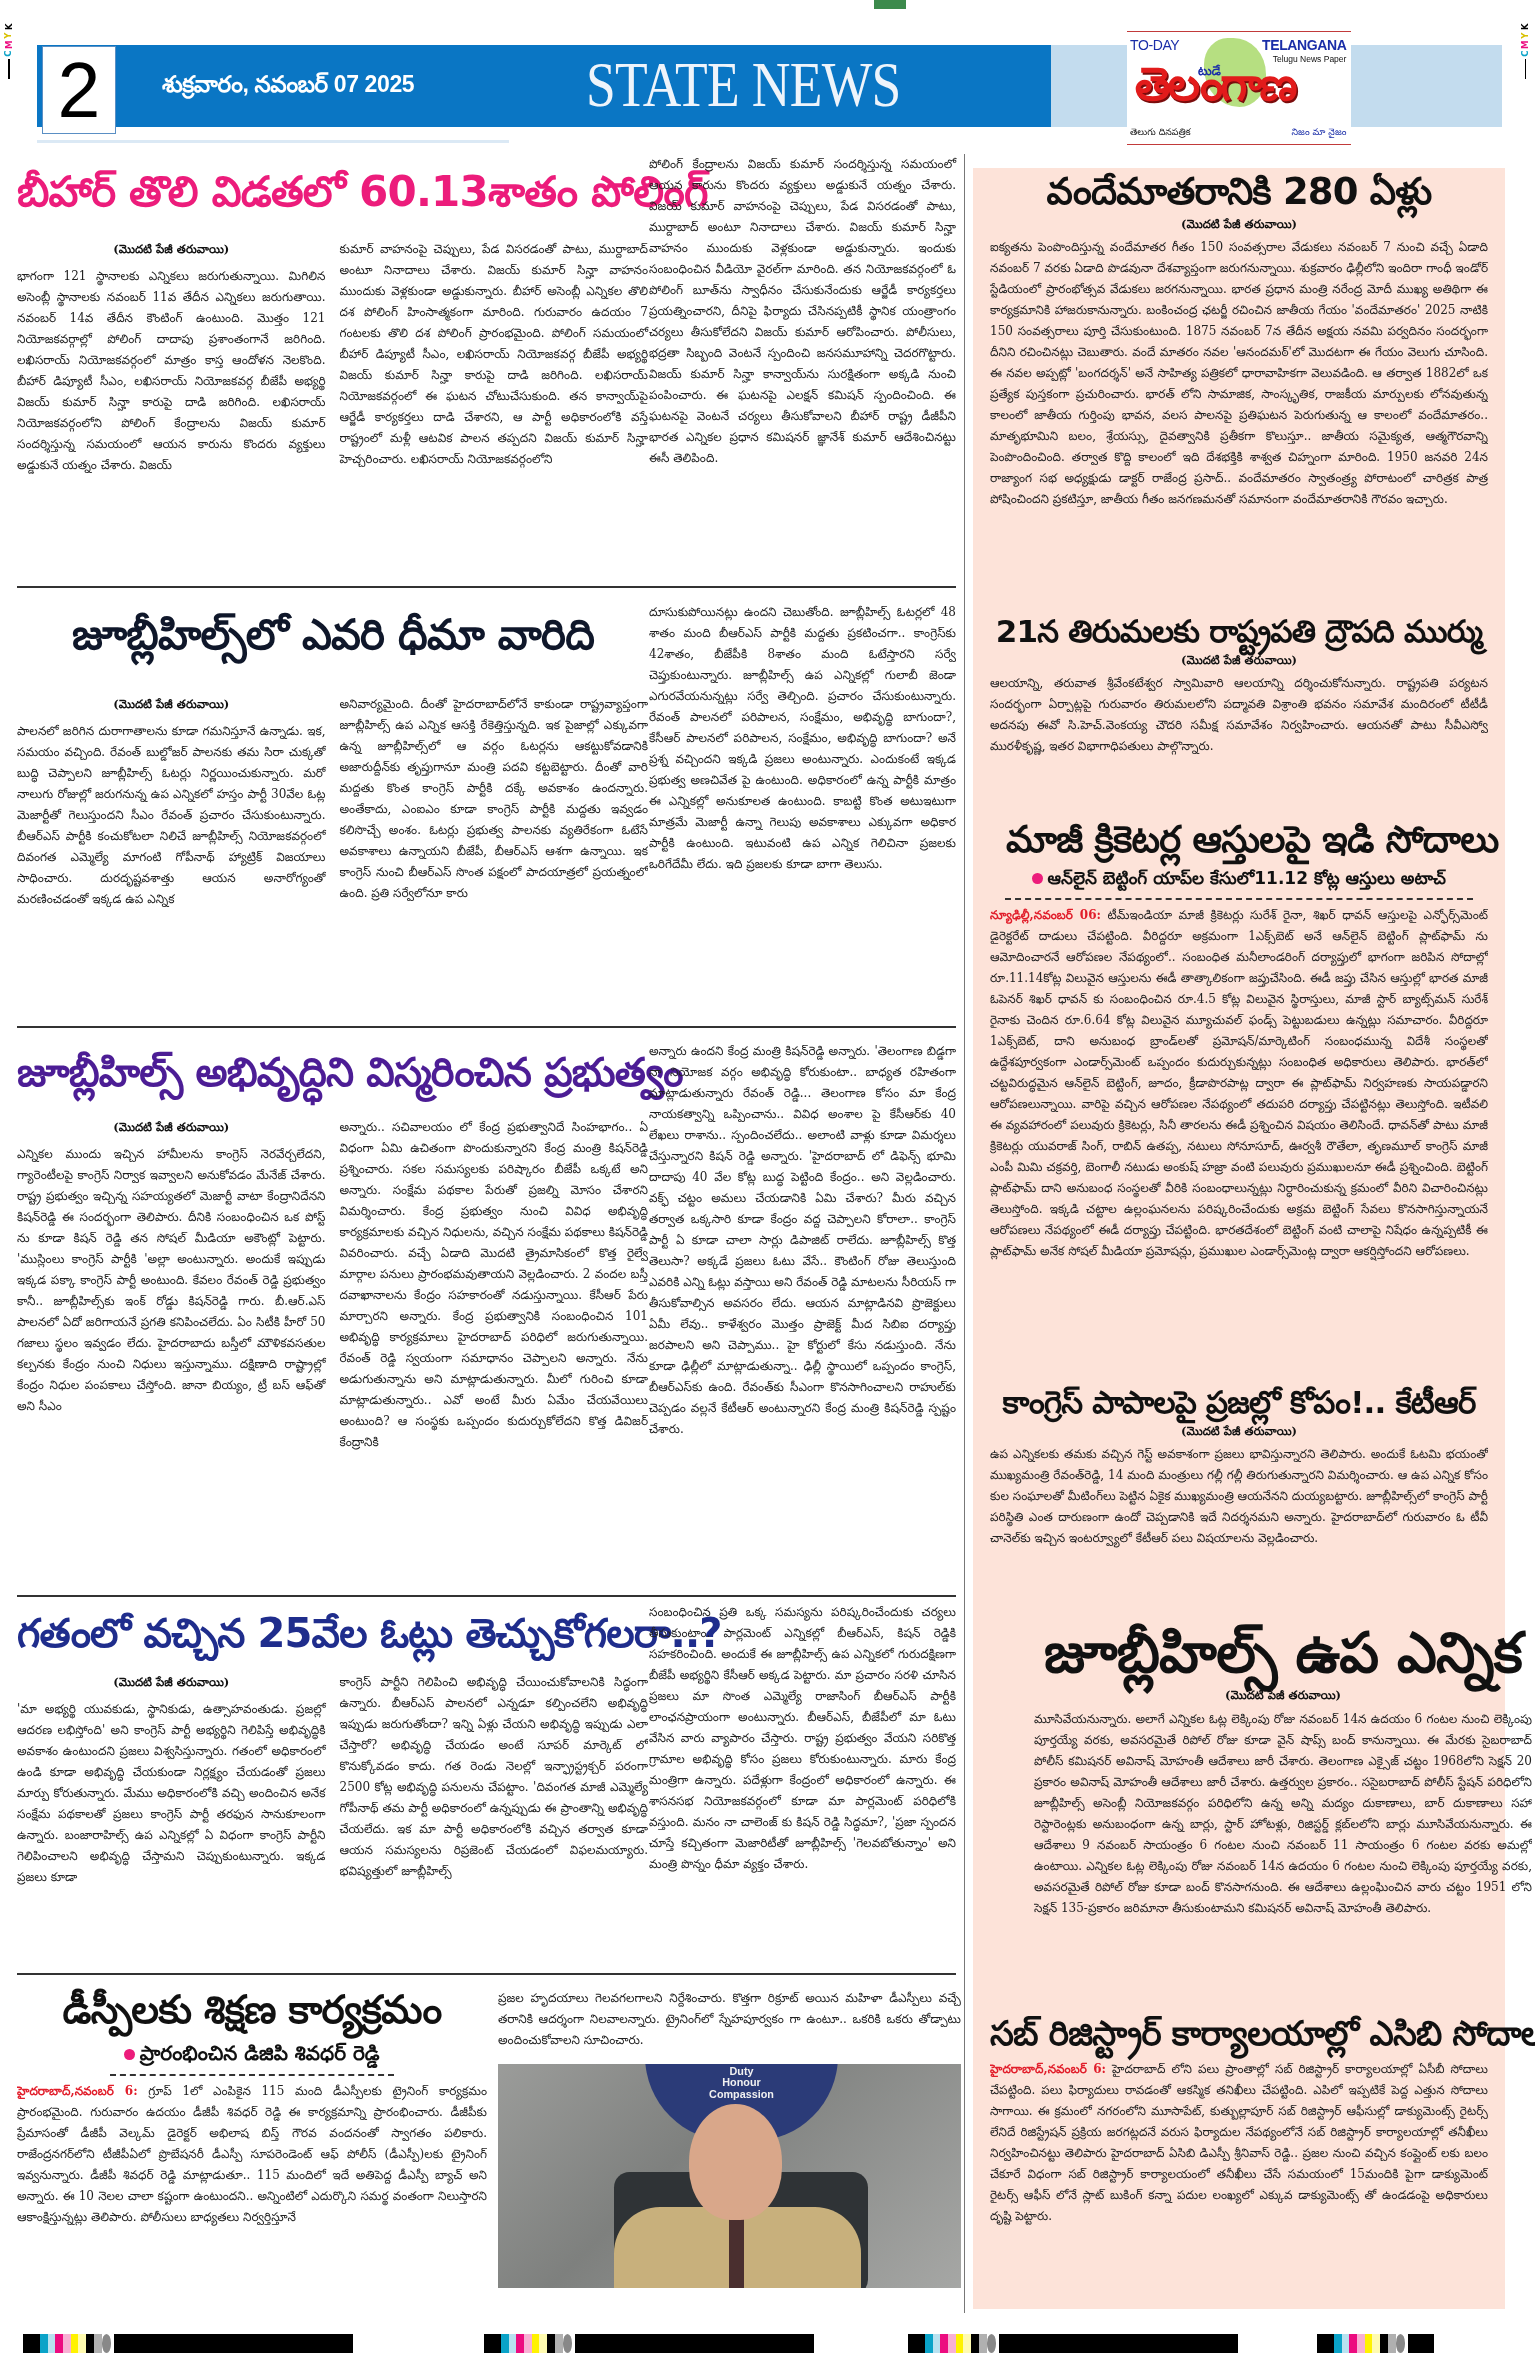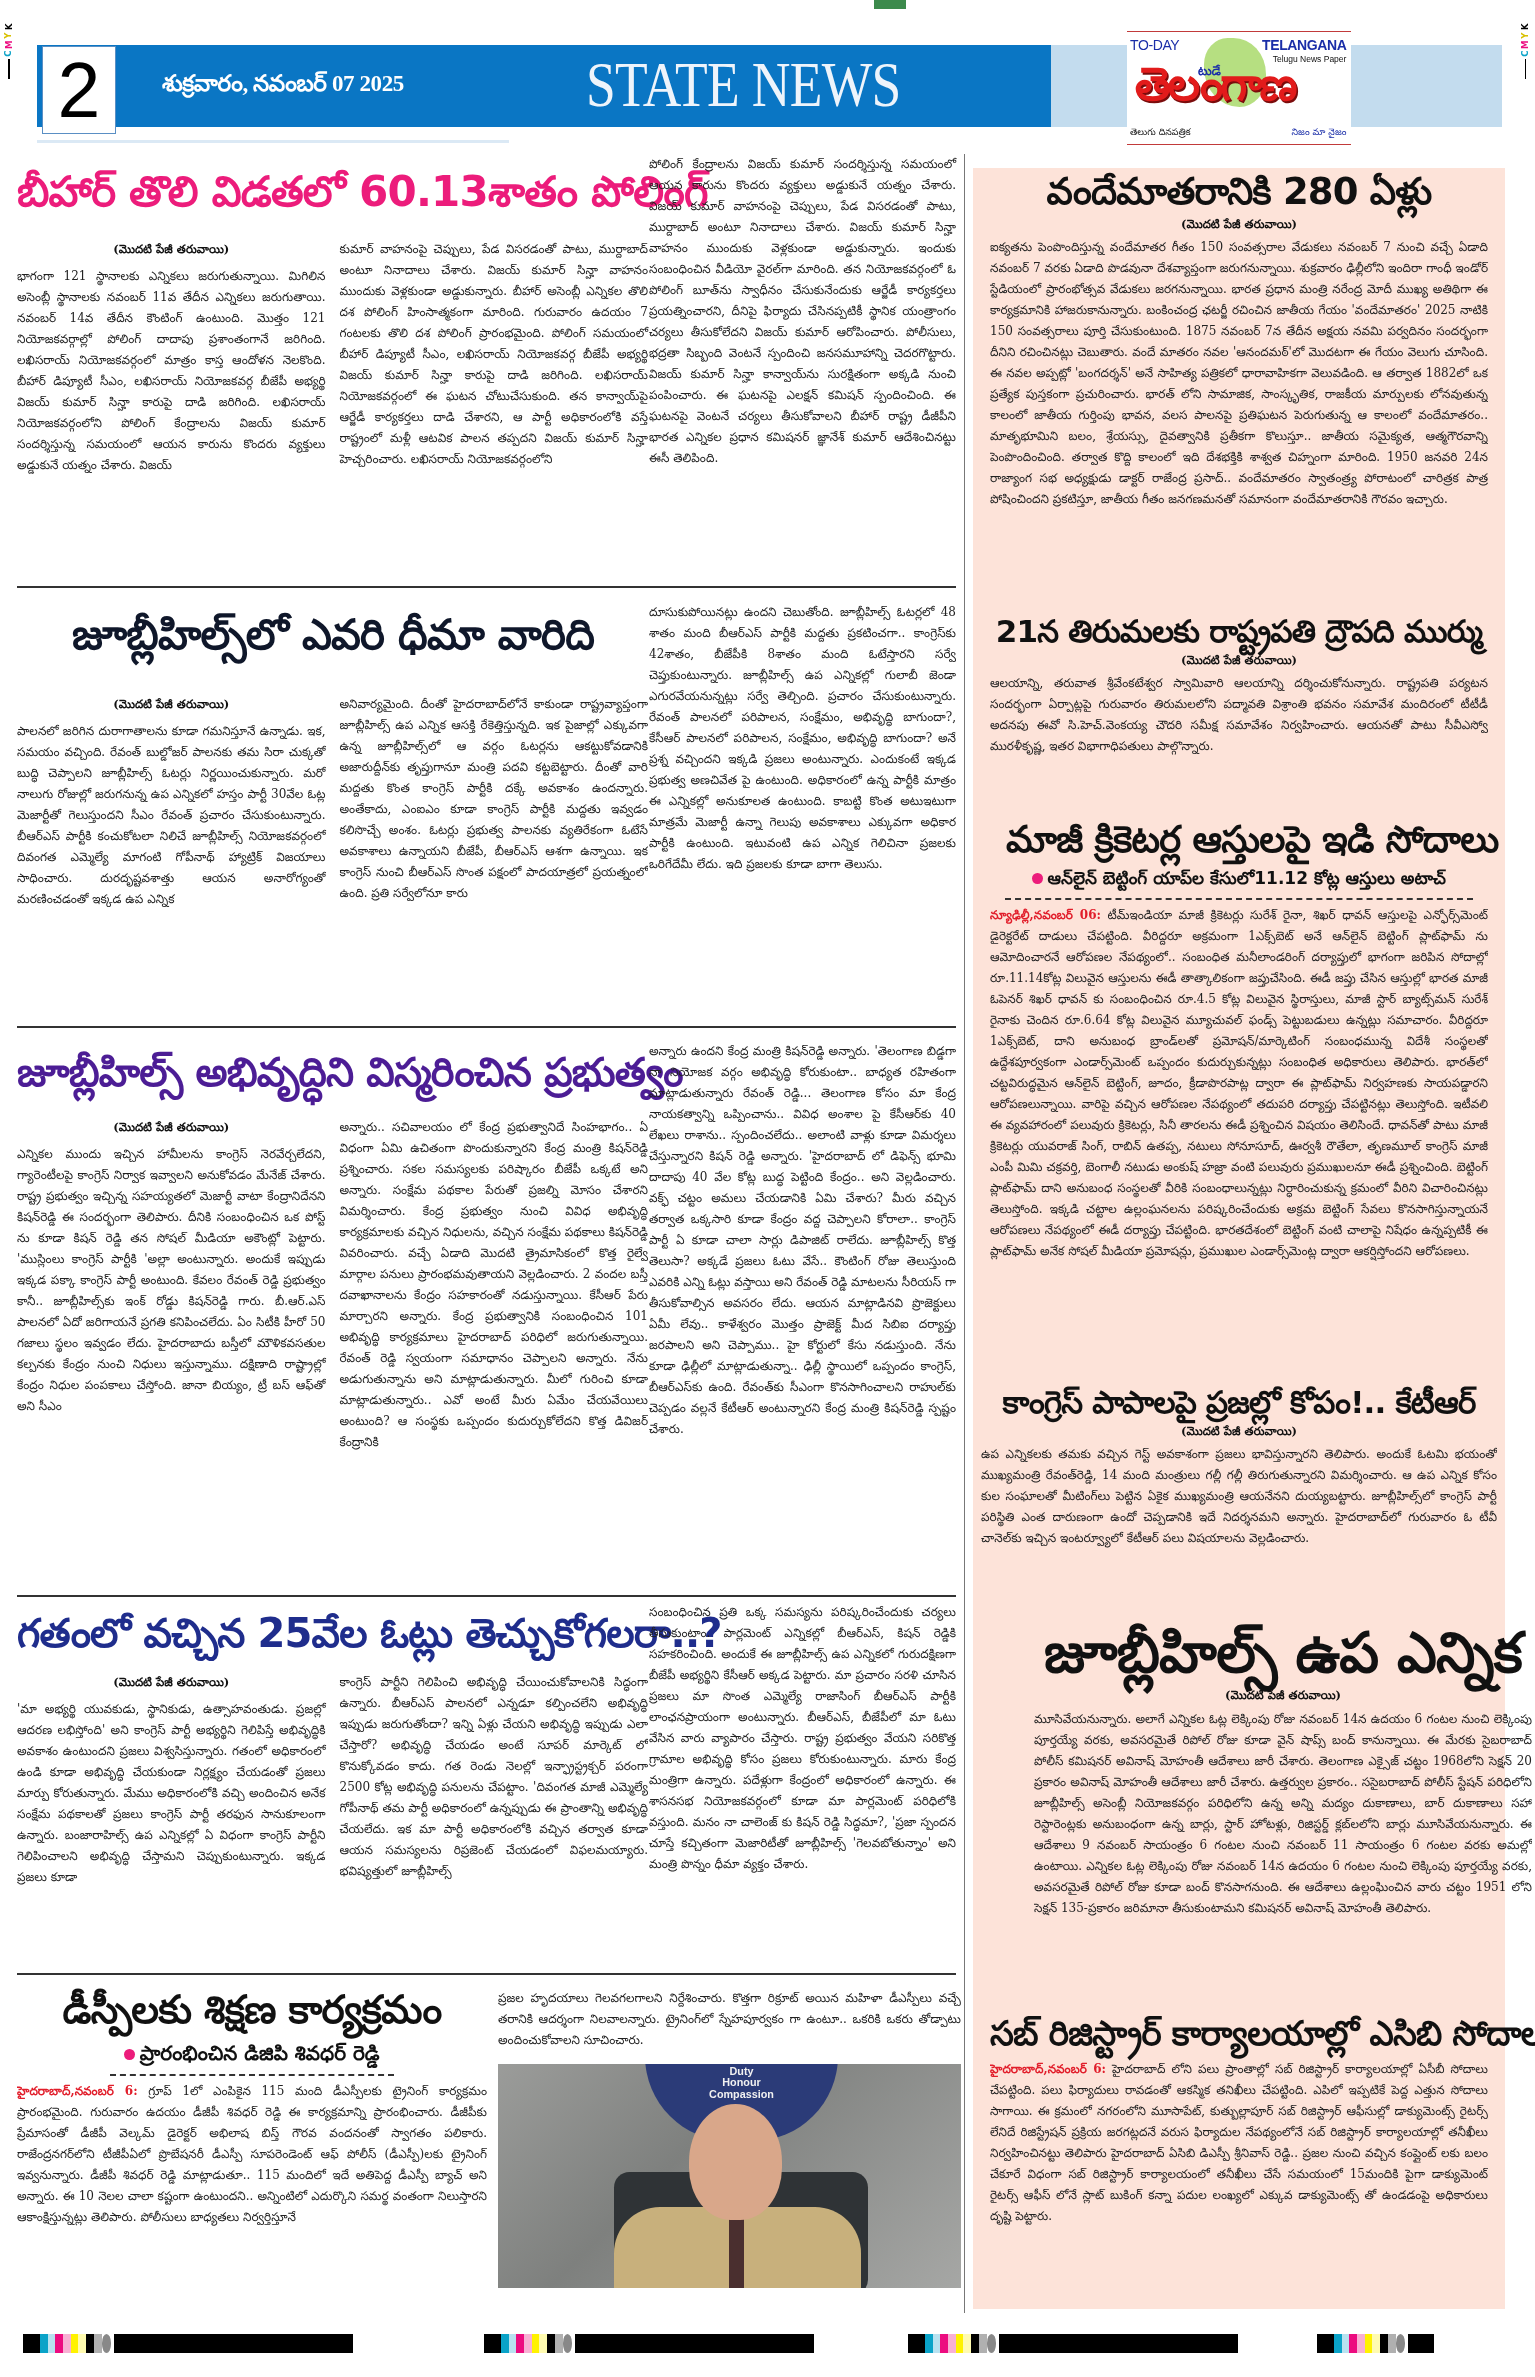--- a/index.html
+++ b/index.html
@@ -10,21 +10,21 @@
   .regmark { position: absolute; top: 21.6px; width: 15.4px; height: 77px; display: flex; flex-direction: column; align-items: center; font-family: "DejaVu Sans", sans-serif; font-size: 8.5px; font-weight: bold; line-height: 9.3px; }
   .regmark .bar { width: 1.5px; height: 20px; background: #000; }
   .regmark span { transform: rotate(-90deg); display: block; height: 9.3px; }
   .top-tab { position: absolute; top: 0; left: 874px; width: 32px; height: 9.3px; background: #3c8a4c; }
 
   
   .header-bg-light { position: absolute; left: 37px; top: 45px; width: 1465px; height: 56px; background: #c3dcee; }
   .header-bg { position: absolute; left: 37px; top: 45px; width: 1014px; height: 82px; background: #0a76c4; }
   .header-light-strip { position: absolute; left: 1051px; top: 45px; width: 451px; height: 82px; background: #c3dcee; }
   .page-number { position: absolute; left: 42px; top: 46px; width: 74px; height: 88px; background: #fff; border: 1.5px solid #5a8fc4; display: flex; align-items: center; justify-content: center; font-family: "Liberation Sans", sans-serif; font-size: 77px; font-weight: normal; color: #000; line-height: 1; }
-  .date-text { position: absolute; left: 162px; top: 71px; font-family: Liberation Serif, serif; font-size: 23px; font-weight: bold; color: #fff; letter-spacing: -0.4px; }
+  .date-text { position: absolute; left: 162px; top: 71px; font-family: Liberation Sans, sans-serif; font-size: 23px; font-weight: bold; color: #fff; letter-spacing: -0.4px; }
   .section-title { position: absolute; left: 586px; top: 54px; font-family: "Liberation Serif", serif; font-size: 63px; color: #eef4fb; letter-spacing: -0.8px; transform: scaleX(0.85); transform-origin: left top; line-height: 1; }
   .logo { position: absolute; left: 1127px; top: 31px; width: 224px; height: 114px; background: #fff; border-top: 1.5px solid #c23a3a; border-bottom: 1.5px solid #c23a3a; }
   .logo .tl { position: absolute; left: 3.1px; top: 4.6px; font-family: "Liberation Sans", sans-serif; font-weight: normal; font-size: 14px; color: #1a2ea8; letter-spacing: -0.4px; }
   .logo .tr { position: absolute; right: 4.6px; top: 4.6px; font-family: "Liberation Sans", sans-serif; font-weight: bold; font-size: 14px; color: #1a2ea8; letter-spacing: -0.4px; }
   .logo .tr2 { position: absolute; right: 4.6px; top: 21.6px; font-family: "Liberation Sans", sans-serif; font-size: 8.5px; color: #111; }
   .logo .map { position: absolute; left: 77px; top: 6.2px; width: 62px; height: 69px; background: #a9d96b; border-radius: 40% 55% 45% 60%; opacity: 0.85; }
   .logo .main { position: absolute; left: 7.7px; top: 29px; font-family: "DejaVu Sans", sans-serif; font-weight: bold; font-size: 46px; color: #e21b1b; letter-spacing: -3.1px; line-height: 1; text-shadow: 1.5px 1.5px 0 #7a0c0c; }
   .logo .small { position: absolute; left: 71px; top: 32px; font-family: "DejaVu Sans", sans-serif; font-size: 12.3px; font-weight: bold; color: #1a2ea8; }
   .logo .bl { position: absolute; left: 3.1px; bottom: 4.6px; font-family: "DejaVu Sans", sans-serif; font-size: 9.3px; color: #111; }
   .logo .br { position: absolute; right: 4.6px; bottom: 4.6px; font-family: "DejaVu Sans", sans-serif; font-size: 9.3px; color: #1a2ea8; }
@@ -223,21 +223,21 @@
   <div class="bullet-sub" style="margin-top:6.2px; font-size:17px;">
     <span class="bullet-dot"></span><span>ఆన్‌లైన్ బెట్టింగ్ యాప్‌ల కేసులో11.12 కోట్ల ఆస్తులు అటాచ్</span>
   </div>
   <div class="dashline"></div>
   <div class="col" style="height:432px; overflow:hidden;">
     <span class="dateline">న్యూఢిల్లీ,నవంబర్ 06:</span>
     <span>టీమ్ఇండియా మాజీ క్రికెటర్లు సురేశ్ రైనా, శిఖర్ ధావన్ ఆస్తులపై ఎన్ఫోర్స్‌మెంట్ డైరెక్టరేట్ దాడులు చేపట్టింది. వీరిద్దరూ అక్రమంగా 1ఎక్స్‌బెట్ అనే ఆన్‌లైన్ బెట్టింగ్ ప్లాట్‌ఫామ్ ను ఆమోదించారనే ఆరోపణల నేపథ్యంలో.. సంబంధిత మనీలాండరింగ్ దర్యాప్తులో భాగంగా జరిపిన సోదాల్లో రూ.11.14కోట్ల విలువైన ఆస్తులను ఈడీ తాత్కాలికంగా జప్తుచేసింది. ఈడీ జప్తు చేసిన ఆస్తుల్లో భారత మాజీ ఓపెనర్ శిఖర్ ధావన్ కు సంబంధించిన రూ.4.5 కోట్ల విలువైన స్థిరాస్తులు, మాజీ స్టార్ బ్యాట్స్‌మన్ సురేశ్ రైనాకు చెందిన రూ.6.64 కోట్ల విలువైన మ్యూచువల్ ఫండ్స్ పెట్టుబడులు ఉన్నట్లు సమాచారం. వీరిద్దరూ 1ఎక్స్‌బెట్, దాని అనుబంధ బ్రాండ్‌లతో ప్రమోషన్/మార్కెటింగ్ సంబంధమున్న విదేశీ సంస్థలతో ఉద్దేశపూర్వకంగా ఎండార్స్‌మెంట్ ఒప్పందం కుదుర్చుకున్నట్లు సంబంధిత అధికారులు తెలిపారు. భారత్‌లో చట్టవిరుద్ధమైన ఆన్‌లైన్ బెట్టింగ్, జూదం, క్రీడాపొరపాట్ల ద్వారా ఈ ప్లాట్‌ఫామ్ నిర్వహణకు సాయపడ్డారని ఆరోపణలున్నాయి. వారిపై వచ్చిన ఆరోపణల నేపథ్యంలో తదుపరి దర్యాప్తు చేపట్టినట్లు తెలుస్తోంది. ఇటీవలి ఈ వ్యవహారంలో పలువురు క్రికెటర్లు, సినీ తారలను ఈడీ ప్రశ్నించిన విషయం తెలిసిందే. ధావన్‌తో పాటు మాజీ క్రికెటర్లు యువరాజ్ సింగ్, రాబిన్ ఉతప్ప, నటులు సోనూసూద్, ఊర్వశీ రౌతేలా, తృణమూల్ కాంగ్రెస్ మాజీ ఎంపీ మిమి చక్రవర్తి, బెంగాలీ నటుడు అంకుష్ హజ్రా వంటి పలువురు ప్రముఖులనూ ఈడీ ప్రశ్నించింది. బెట్టింగ్ ప్లాట్‌ఫామ్ దాని అనుబంధ సంస్థలతో వీరికి సంబంధాలున్నట్లు నిర్ధారించుకున్న క్రమంలో వీరిని విచారించినట్లు తెలుస్తోంది. ఇక్కడి చట్టాల ఉల్లంఘనలను పరిష్కరించేందుకు అక్రమ బెట్టింగ్ సేవలు కొనసాగిస్తున్నాయనే ఆరోపణలు నేపథ్యంలో ఈడీ దర్యాప్తు చేపట్టింది. భారతదేశంలో బెట్టింగ్ వంటి చాలాపై నిషేధం ఉన్నప్పటికీ ఈ ప్లాట్‌ఫామ్ అనేక సోషల్ మీడియా ప్రమోషన్లు, ప్రముఖుల ఎండార్స్‌మెంట్ల ద్వారా ఆకర్షిస్తోందని ఆరోపణలు.</span>
   </div>
 </article>
 
-<article class="article" style="left:973px; top:1385px; width:532px; padding:0 8px;">
+<article class="article" style="left:973px; top:1385px; width:532px; padding:0 17px;">
   <h1 class="headline" style="font-size:31px; color:#111;">కాంగ్రెస్ పాపాలపై ప్రజల్లో కోపం!.. కేటీఆర్</h1>
   <div class="cont" style="margin:3.1px 0;">(మొదటి పేజీ తరువాయి)</div>
   <p class="col" style="height:174px; overflow:hidden;">ఉప ఎన్నికలకు తమకు వచ్చిన గెస్ట్ అవకాశంగా ప్రజలు భావిస్తున్నారని తెలిపారు. అందుకే ఓటమి భయంతో ముఖ్యమంత్రి రేవంత్‌రెడ్డి, 14 మంది మంత్రులు గల్లీ గల్లీ తిరుగుతున్నారని విమర్శించారు. ఆ ఉప ఎన్నిక కోసం కుల సంఘాలతో మీటింగ్‌లు పెట్టిన ఏకైక ముఖ్యమంత్రి ఆయనేనని దుయ్యబట్టారు. జూబ్లీహిల్స్‌లో కాంగ్రెస్ పార్టీ పరిస్థితి ఎంత దారుణంగా ఉందో చెప్పడానికి ఇదే నిదర్శనమని అన్నారు. హైదరాబాద్‌లో గురువారం ఓ టీవీ చానెల్‌కు ఇచ్చిన ఇంటర్వ్యూలో కేటీఆర్ పలు విషయాలను వెల్లడించారు.</p>
 </article>
 
 <article class="article" style="left:973px; top:1621px; width:532px; padding:0 17px;margin-left:44px;">
   <h1 class="headline" style="font-size:56px; color:#111;">జూబ్లీహిల్స్ ఉప ఎన్నిక</h1>
   <div class="cont" style="margin:3.1px 0;">(మొదటి పేజీ తరువాయి)</div>
   <p class="col" style="height:301px; overflow:hidden;">మూసివేయనున్నారు. అలాగే ఎన్నికల ఓట్ల లెక్కింపు రోజు నవంబర్ 14న ఉదయం 6 గంటల నుంచి లెక్కింపు పూర్తయ్యే వరకు, అవసరమైతే రిపోల్ రోజు కూడా వైన్ షాప్స్ బంద్ కానున్నాయి. ఈ మేరకు సైబరాబాద్ పోలీస్ కమిషనర్ అవినాష్ మోహంతీ ఆదేశాలు జారీ చేశారు. తెలంగాణ ఎక్సైజ్ చట్టం 1968లోని సెక్షన్ 20 ప్రకారం అవినాష్ మోహంతీ ఆదేశాలు జారీ చేశారు. ఉత్తర్వుల ప్రకారం.. ససైబరాబాద్ పోలీస్ స్టేషన్ పరిధిలోని జూబ్లీహిల్స్ అసెంబ్లీ నియోజకవర్గం పరిధిలోని ఉన్న అన్ని మద్యం దుకాణాలు, బార్ దుకాణాలు సహా రెస్టారెంట్లకు అనుబంధంగా ఉన్న బార్లు, స్టార్ హోటళ్లు, రిజిస్టర్డ్ క్లబ్‌లలోని బార్లు మూసివేయనున్నారు. ఈ ఆదేశాలు 9 నవంబర్ సాయంత్రం 6 గంటల నుంచి నవంబర్ 11 సాయంత్రం 6 గంటల వరకు అమల్లో ఉంటాయి. ఎన్నికల ఓట్ల లెక్కింపు రోజు నవంబర్ 14న ఉదయం 6 గంటల నుంచి లెక్కింపు పూర్తయ్యే వరకు, అవసరమైతే రిపోల్ రోజు కూడా బంద్ కొనసాగనుంది. ఈ ఆదేశాలు ఉల్లంఘించిన వారు చట్టం 1951 లోని సెక్షన్ 135-ప్రకారం జరిమానా తీసుకుంటామని కమిషనర్ అవినాష్ మోహంతీ తెలిపారు.</p>
 </article>

